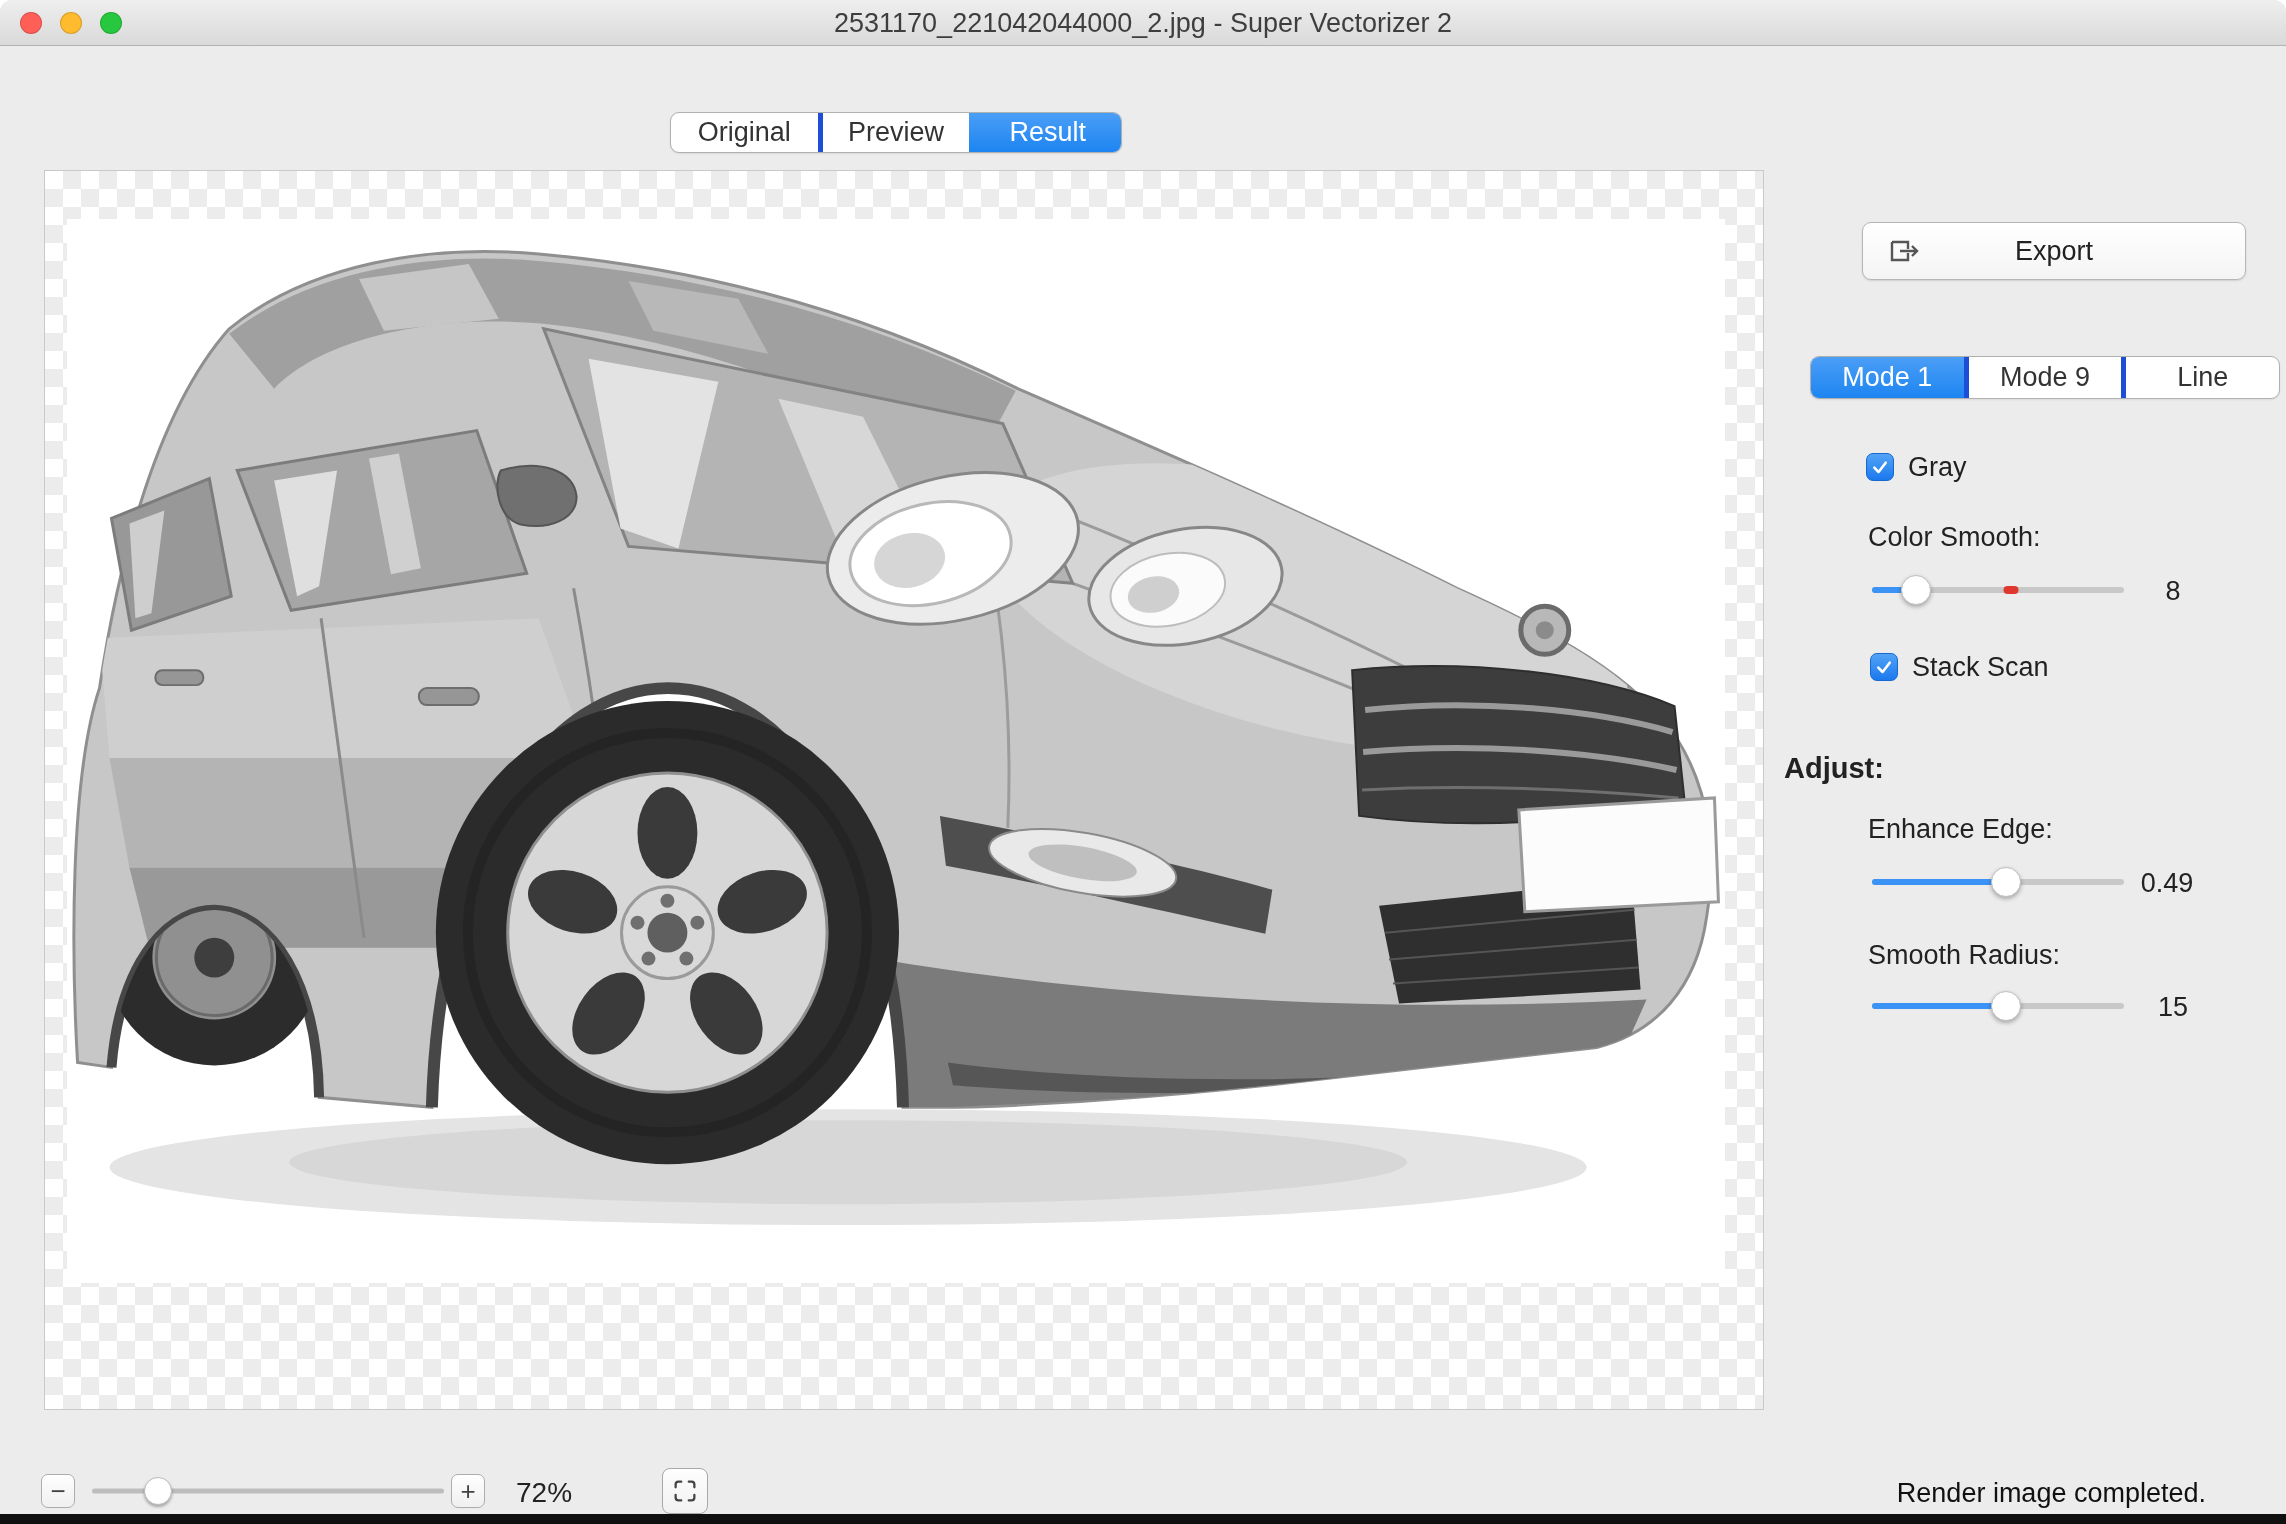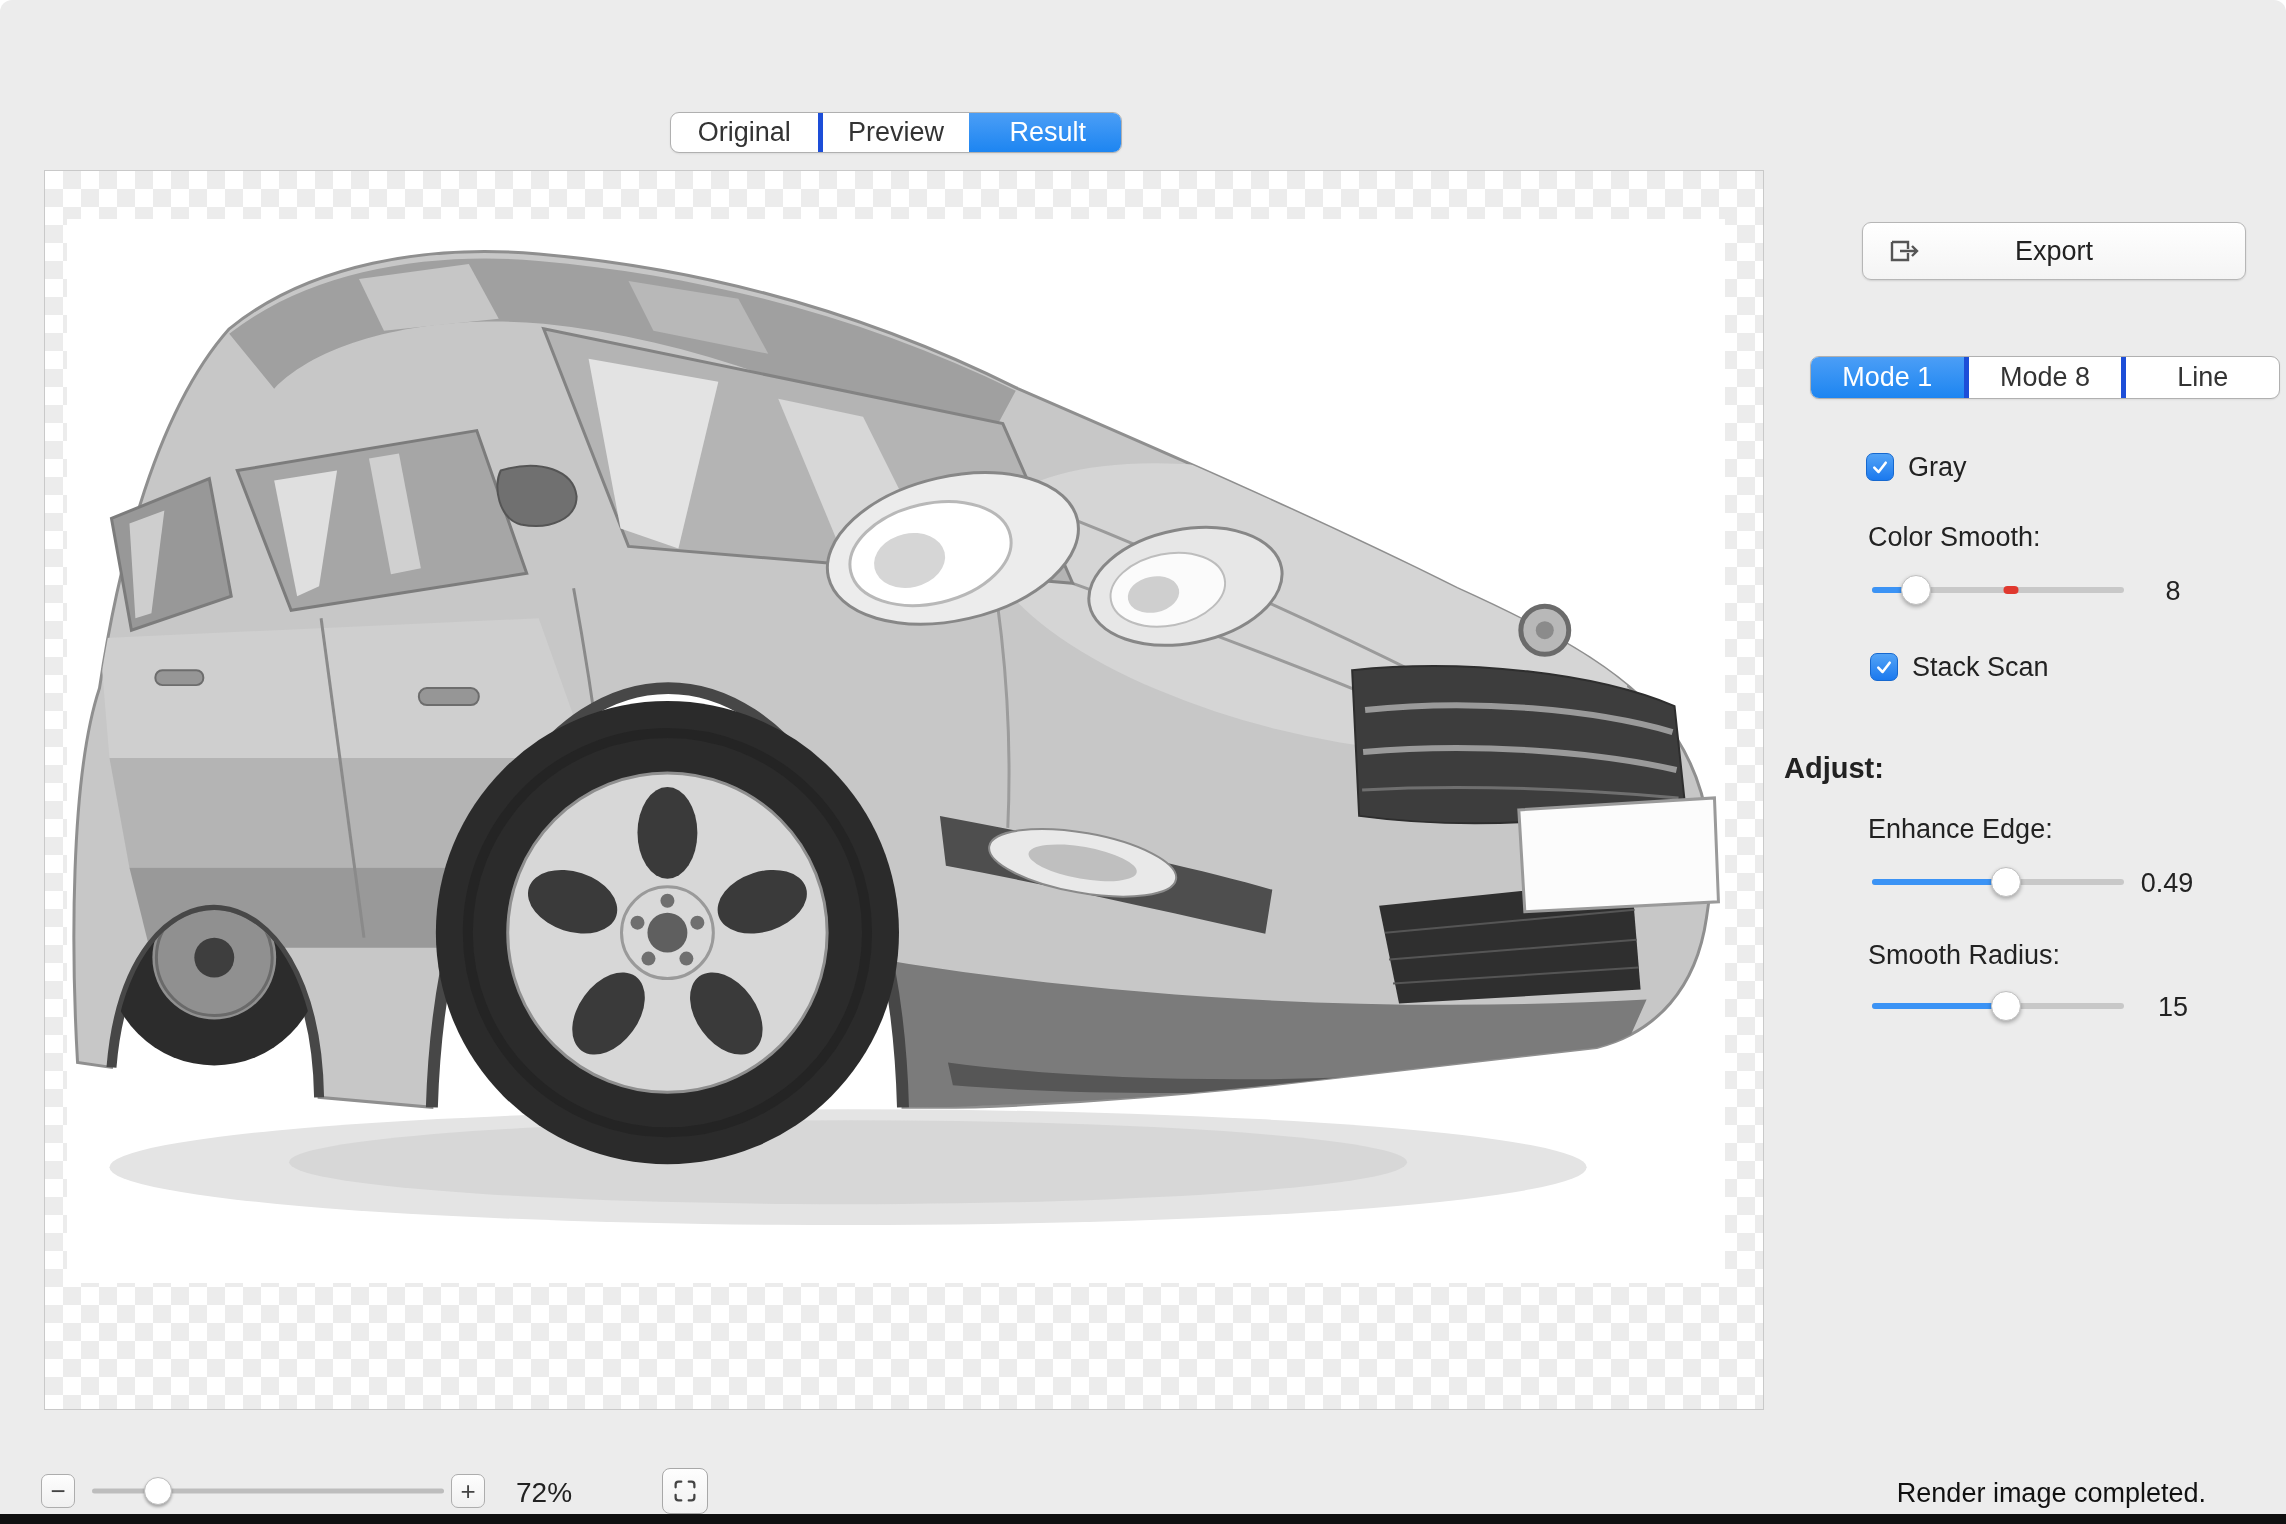--- a/index.html
+++ b/index.html
@@ -88,20 +88,26 @@
     border:1px solid #a8a8a8; border-radius:8px; display:flex; align-items:center; justify-content:center; }
   #status-text { position:absolute; right:80px; top:1478px; font-size:27px; color:#111; }
 
   .bottom-strip { position:absolute; left:0; bottom:0; width:100%; height:10px; background:#101010; }
 </style>
 </head>
 <body>
 
 <div id="app">
 
+  <div class="titlebar">
+    <div class="traffic t-red"></div>
+    <div class="traffic t-yellow"></div>
+    <div class="traffic t-green"></div>
+    <div class="title-text">2531170_221042044000_2.jpg - Super Vectorizer 2</div>
+  </div>
 
   <div class="segmented view-tabs">
     <div class="seg">Original</div>
     <div class="seg">Preview</div>
     <div class="seg active">Result</div>
   </div>
 
   <div class="canvas">
     <div class="image-area">
       <svg viewBox="0 0 1656 1066" preserveAspectRatio="xMidYMid meet">
@@ -224,21 +230,21 @@
   <div class="btn" id="btn-export">
     <svg class="btn-icon" viewBox="0 0 36 36">
       <path d="M7 9 h16 v7 M23 27 v0 M7 9 v18 h16 v-7" stroke="#555" stroke-width="2.4" fill="none"></path>
       <path d="M15 18 H32 M27 13 L32 18 L27 23" stroke="#555" stroke-width="2.4" fill="none"></path>
     </svg>
     <span>Export</span>
   </div>
 
   <div class="segmented mode-tabs">
     <div class="seg active">Mode 1</div>
-    <div class="seg">Mode 8</div>
+    <div class="seg">Mode 9</div>
     <div class="seg">Line</div>
   </div>
 
   <div class="checkbox-row" id="row-gray">
     <div class="checkbox">
       <svg viewBox="0 0 28 28">
         <path d="M6 15 L12 21 L22 8" stroke="#fff" stroke-width="3.6" fill="none" stroke-linecap="round" stroke-linejoin="round"></path>
       </svg>
     </div>
     <span class="cb-label">Gray</span>

